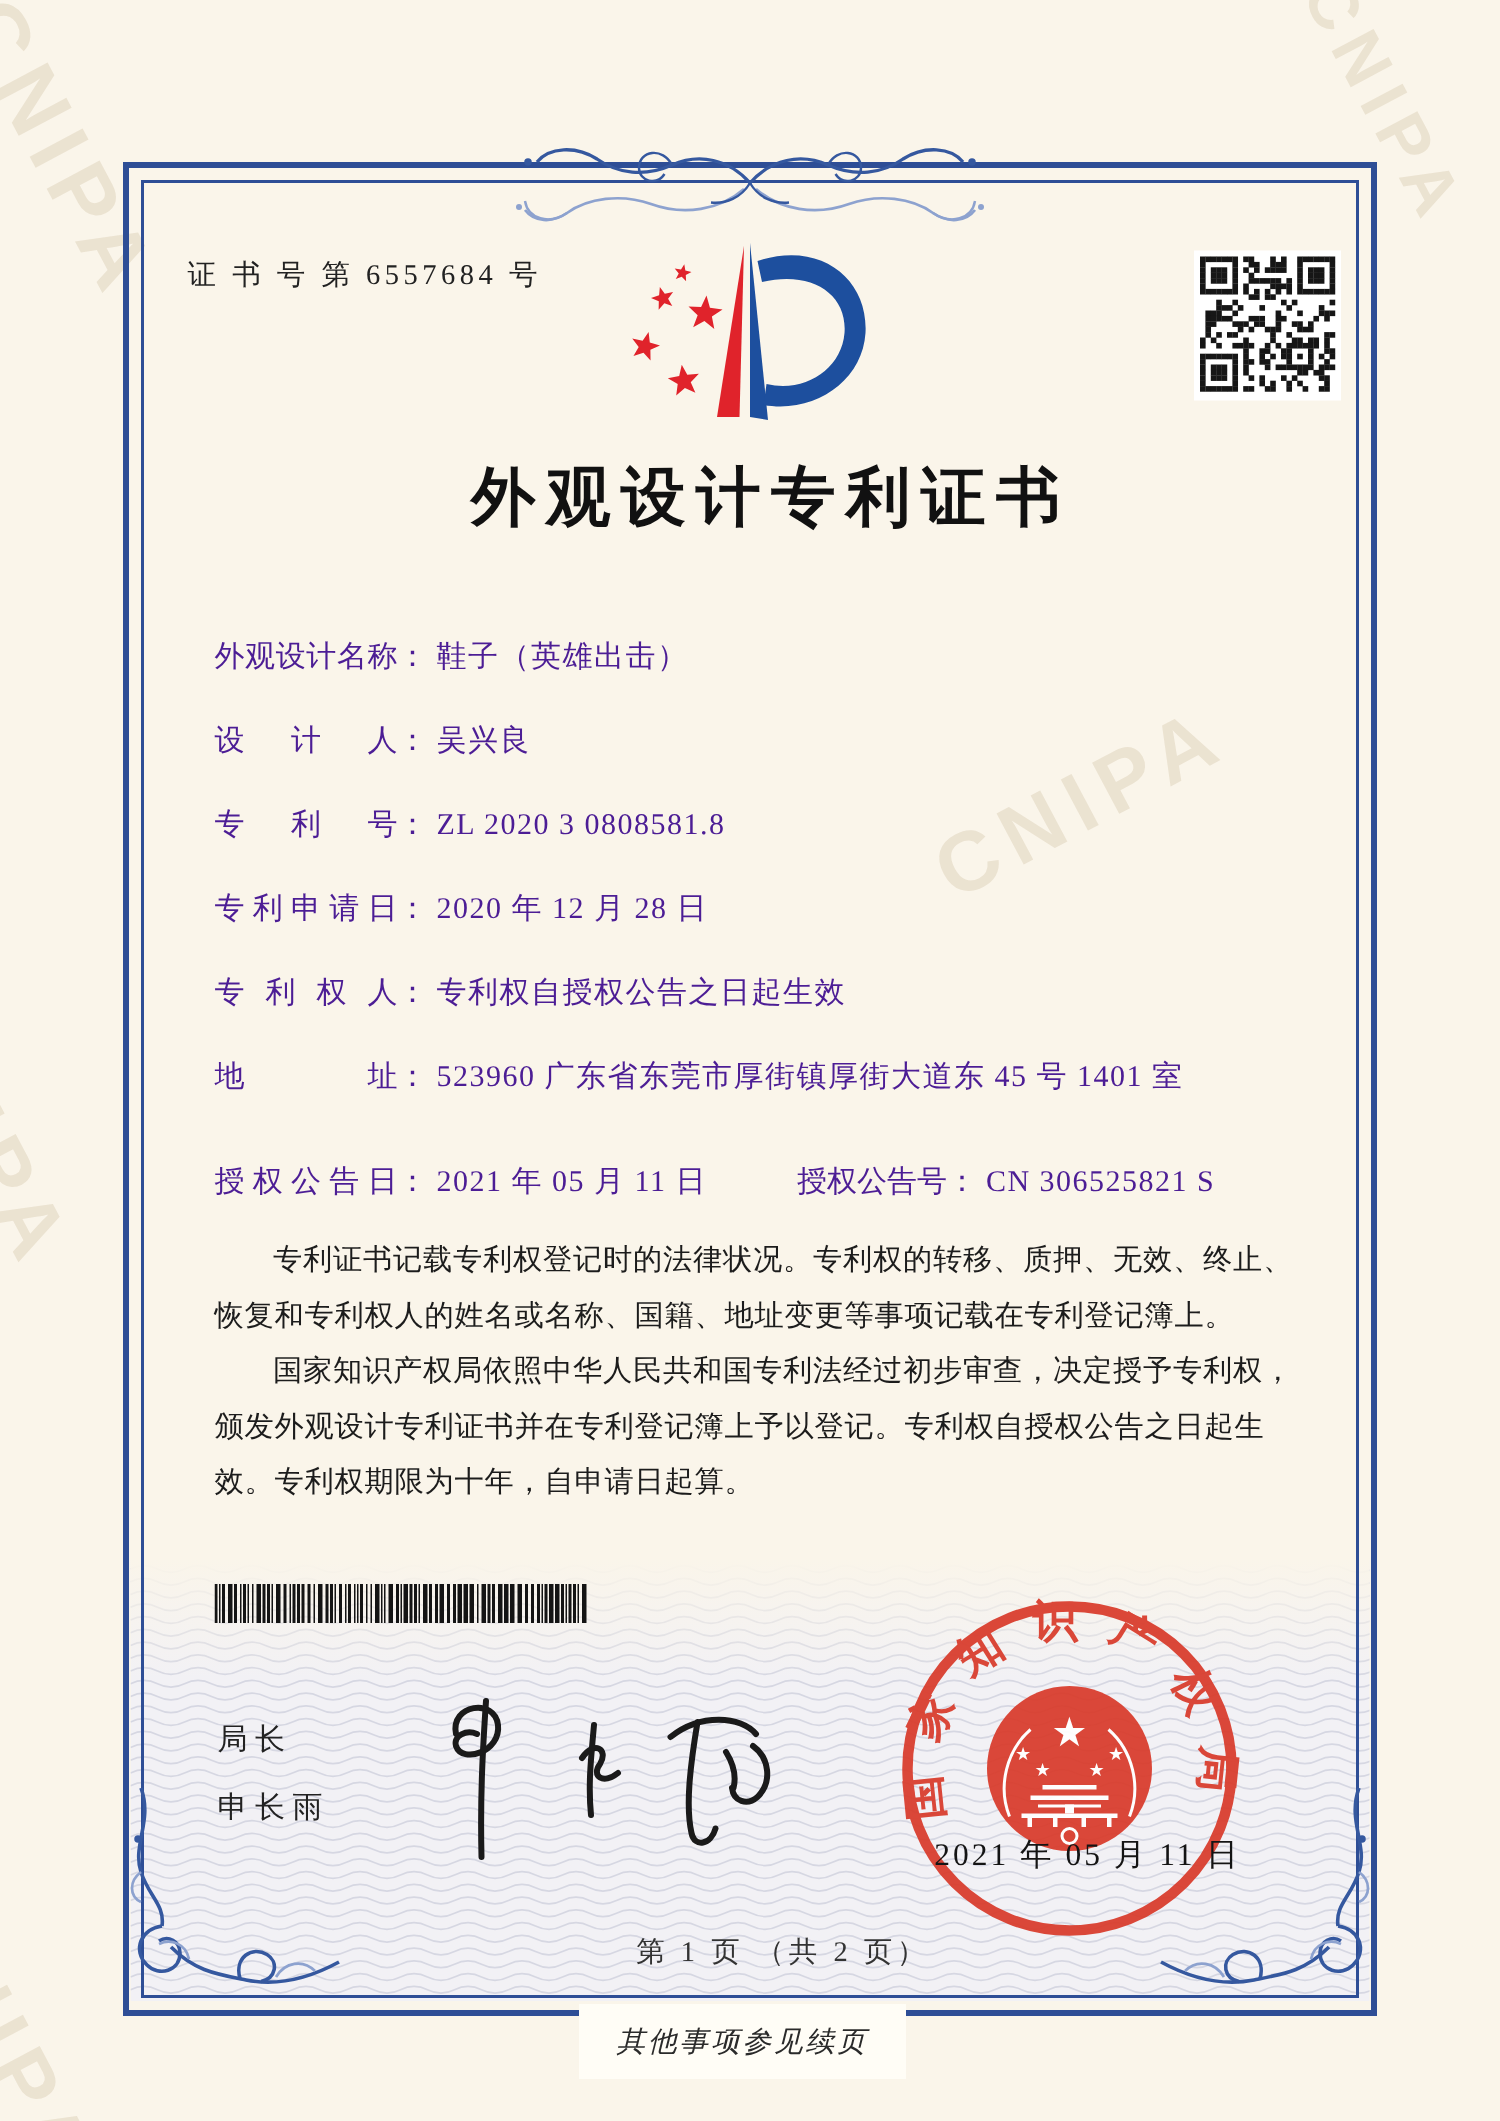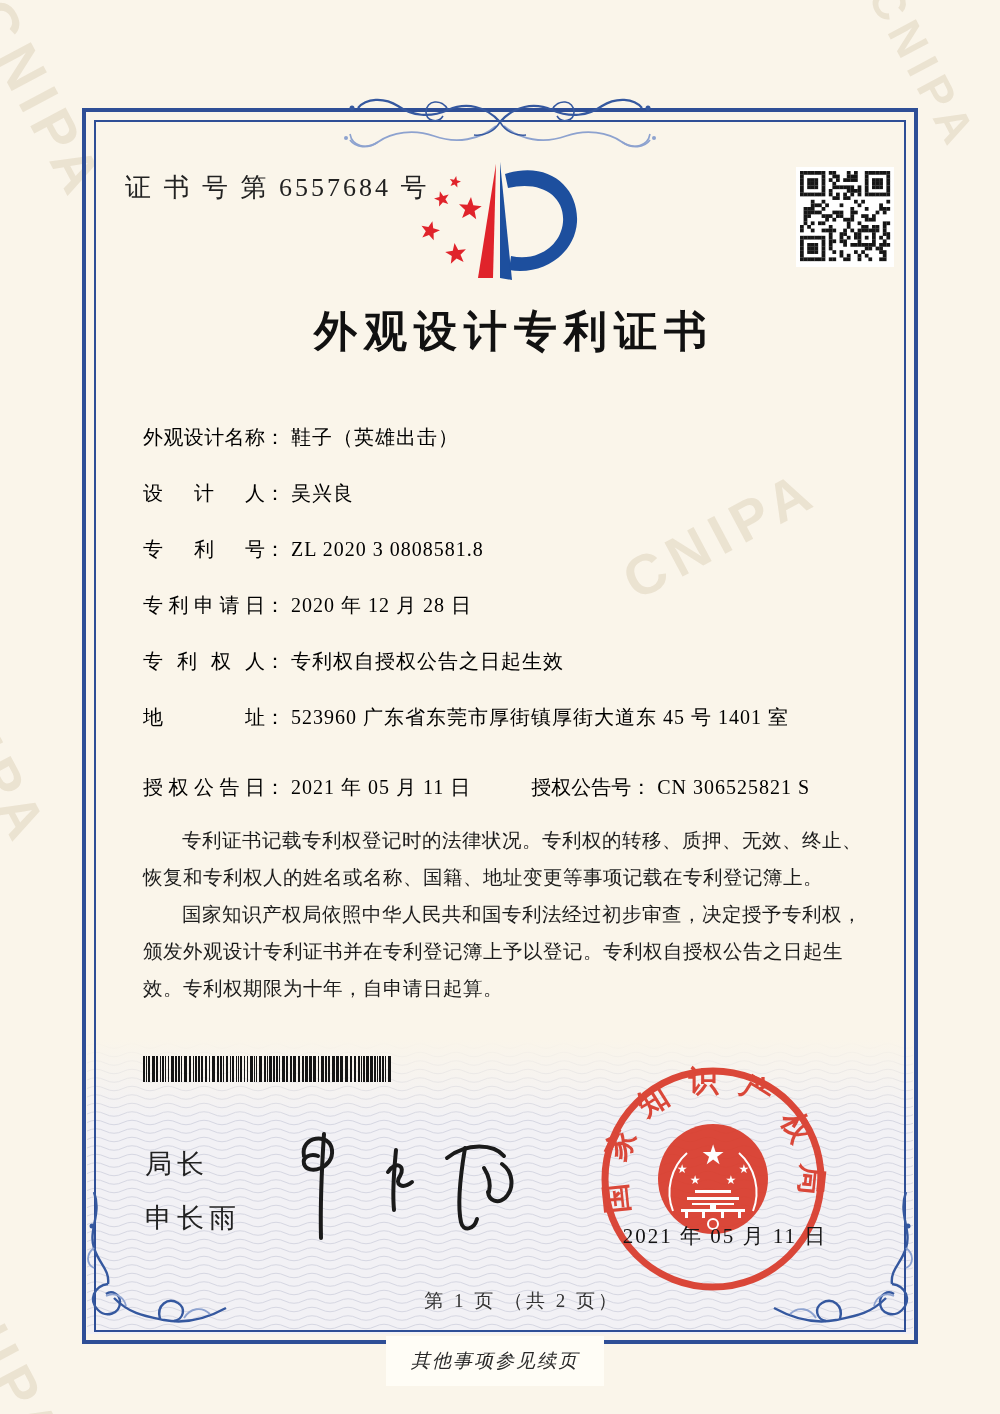--- a/index.html
+++ b/index.html
@@ -15,45 +15,45 @@
   .frame-outer{position:absolute;left:82px;top:108px;width:828px;height:1228px;
       border:4px solid #2e4e96;}
   .frame-inner{position:absolute;left:94px;top:120px;width:808px;height:1208px;
       border:2px solid #2e4e96;}
 
   
   .waves-zone{position:absolute;left:87px;top:1040px;width:826px;height:294px;}
   .waves-fade{position:absolute;left:87px;top:1040px;width:826px;height:80px;
       background:linear-gradient(to bottom,#faf5ea 0%,rgba(250,245,234,0) 100%);}
 
-  .cert-number{position:absolute;left:125px;top:170px;font-size:26px;color:#222;
+  .cert-number{position:absolute;left:125px;top:170px;font-size:19px;color:#222;
       letter-spacing:3px;}
   .qr-box{position:absolute;left:796px;top:167px;width:98px;height:100px;background:#ffffff;}
   .logo{position:absolute;left:415px;top:156px;width:180px;height:142px;}
 
   .title{position:absolute;left:0;top:303px;width:1000px;text-align:center;
       font-size:43px;font-weight:bold;color:#111;letter-spacing:7px;padding-left:14px;}
 
   .fields{position:absolute;left:143px;top:424px;width:740px;}
-  .frow{height:56px;font-size:20px;color:#000000;white-space:nowrap;}
+  .frow{height:56px;font-size:20px;color:#4c1d95;white-space:nowrap;}
   .frow-last{height:auto;display:flex;margin-top:14px;}
   .flabel{display:inline-block;width:122px;text-align:justify;text-align-last:justify;
       vertical-align:top;}
   .flabel-plain{display:inline-block;}
   .fcolon{display:inline-block;margin-right:6px;}
   .fvalue{letter-spacing:1px;}
   .grant-no{margin-left:60px;}
 
   .body-text{position:absolute;left:143px;top:822px;width:724px;font-size:19.5px;
       line-height:37px;color:#1c1c1c;letter-spacing:0.5px;}
   .body-text p{margin:0;text-indent:2em;}
 
   .barcode{position:absolute;left:143px;top:1056px;width:250px;height:26px;}
 
-  .signer{position:absolute;left:145px;top:1146px;font-size:27px;color:#222;
+  .signer{position:absolute;left:145px;top:1146px;font-size:20px;color:#222;
       font-family:"Liberation Sans","DejaVu Sans",sans-serif;letter-spacing:5px;}
   .signer div{margin-bottom:18px;}
   .signature{position:absolute;left:262px;top:1120px;width:300px;height:145px;}
 
   .seal{position:absolute;left:592px;top:1058px;width:242px;height:242px;opacity:0.93;}
   .seal-date{position:absolute;left:615px;top:1222px;width:220px;text-align:center;
       font-size:21px;color:#141414;letter-spacing:2px;white-space:nowrap;}
 
   .page-footer{position:absolute;left:0;top:1288px;width:1000px;text-align:center;
       font-size:19px;color:#333;letter-spacing:3px;margin-left:22px;}

